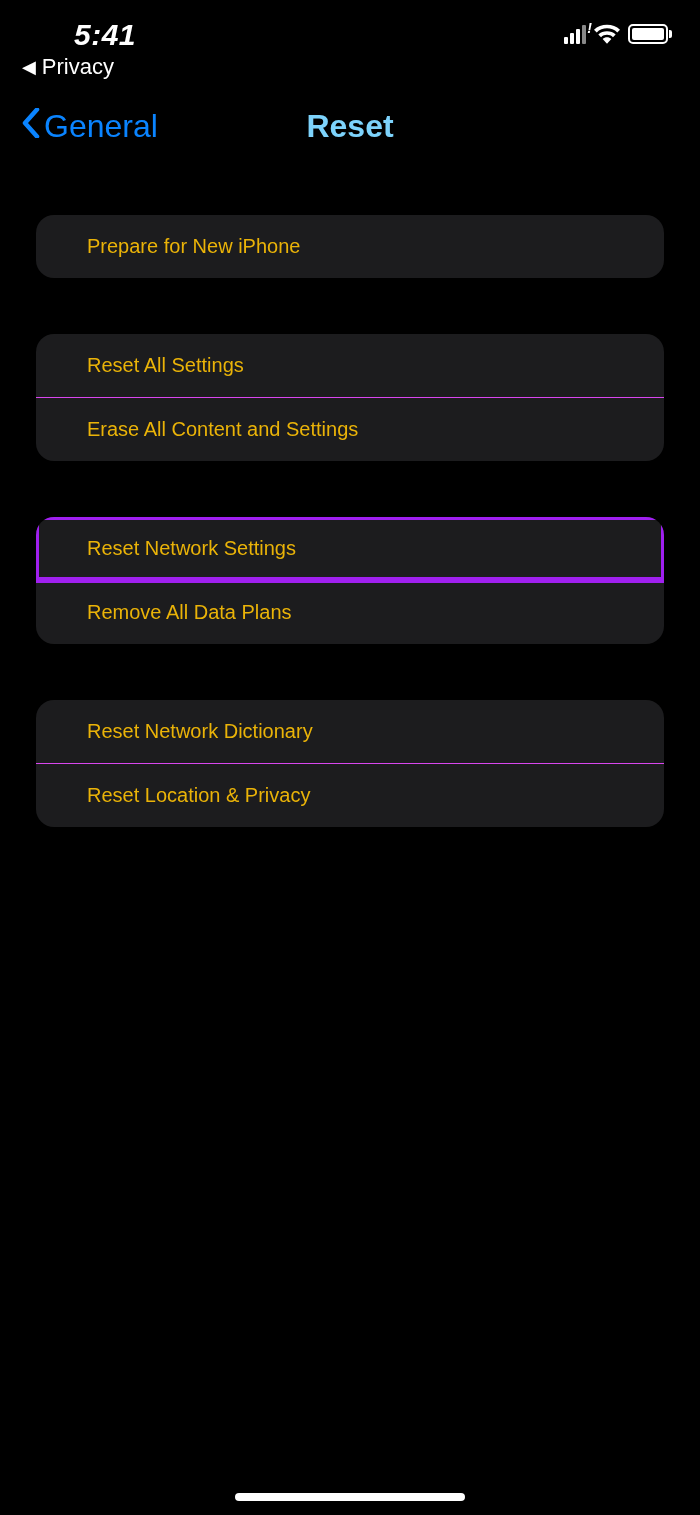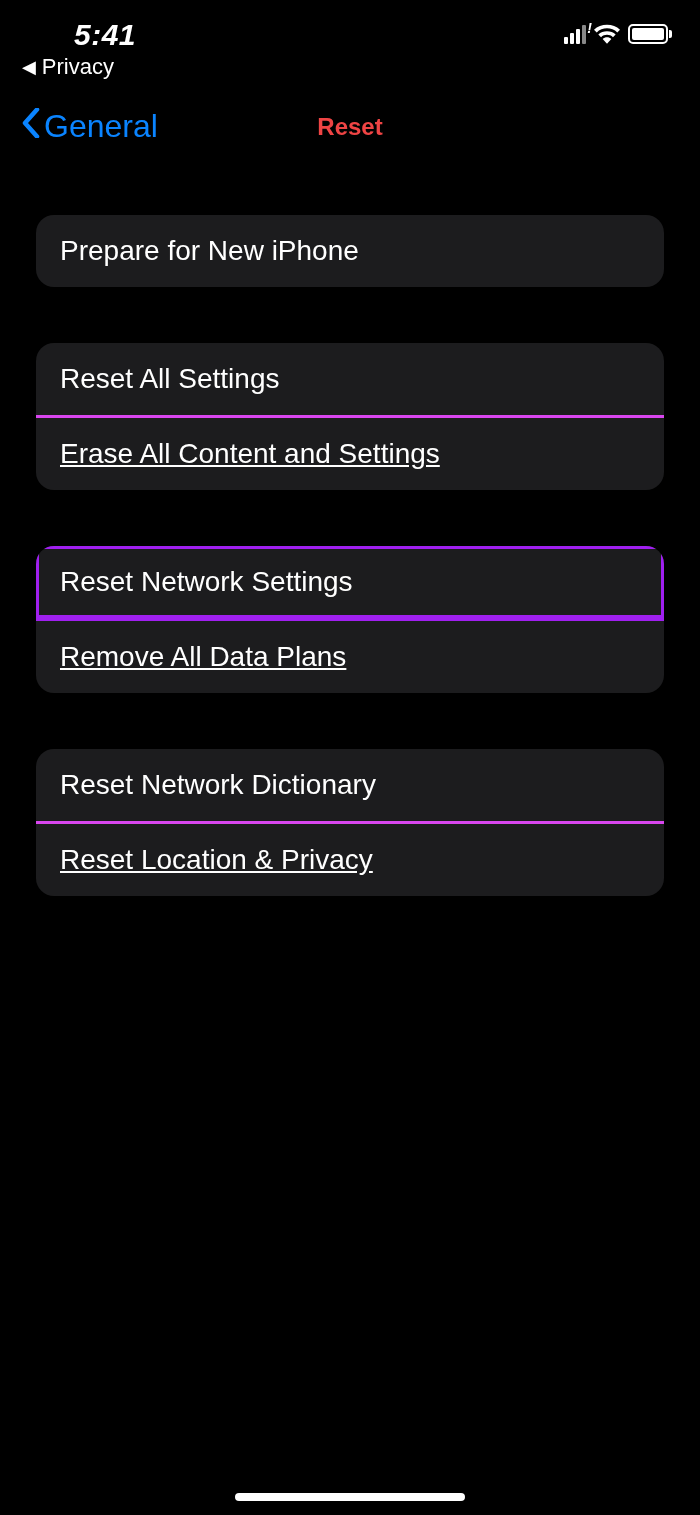--- a/index.html
+++ b/index.html
@@ -114,46 +114,45 @@
       font-weight: 400;
     }
     .chevron-left {
       width: 18px;
       height: 30px;
     }
     .nav-title {
       position: absolute;
       left: 50%;
       transform: translateX(-50%);
-      font-size: 24px;
+      font-size: 32px;
       font-weight: 600;
-      color: #ef4444;
+      color: #7dd3fc;
     }
     .content {
       padding: 0 36px;
     }
     .group {
       background: #1c1c1e;
       border-radius: 18px;
       margin-top: 56px;
       overflow: hidden;
     }
     .group:first-child {
       margin-top: 40px;
     }
     .row {
-      padding: 20px 34px 20px 24px;
-      color: #ffffff;
-      font-size: 28px;
+      padding: 20px 34px 20px 51px;
+      color: #eab308;
+      font-size: 20px;
       font-weight: 400;
       position: relative;
     }
     .row + .row {
-      border-top: 3px solid #d946ef;
-      text-decoration: underline;
+      border-top: 1px solid #d946ef;
     }
     .row.highlighted {
       outline: 6px solid #a020f0;
       outline-offset: -3px;
       z-index: 2;
     }
     .home-indicator {
       position: absolute;
       bottom: 14px;
       left: 50%;

